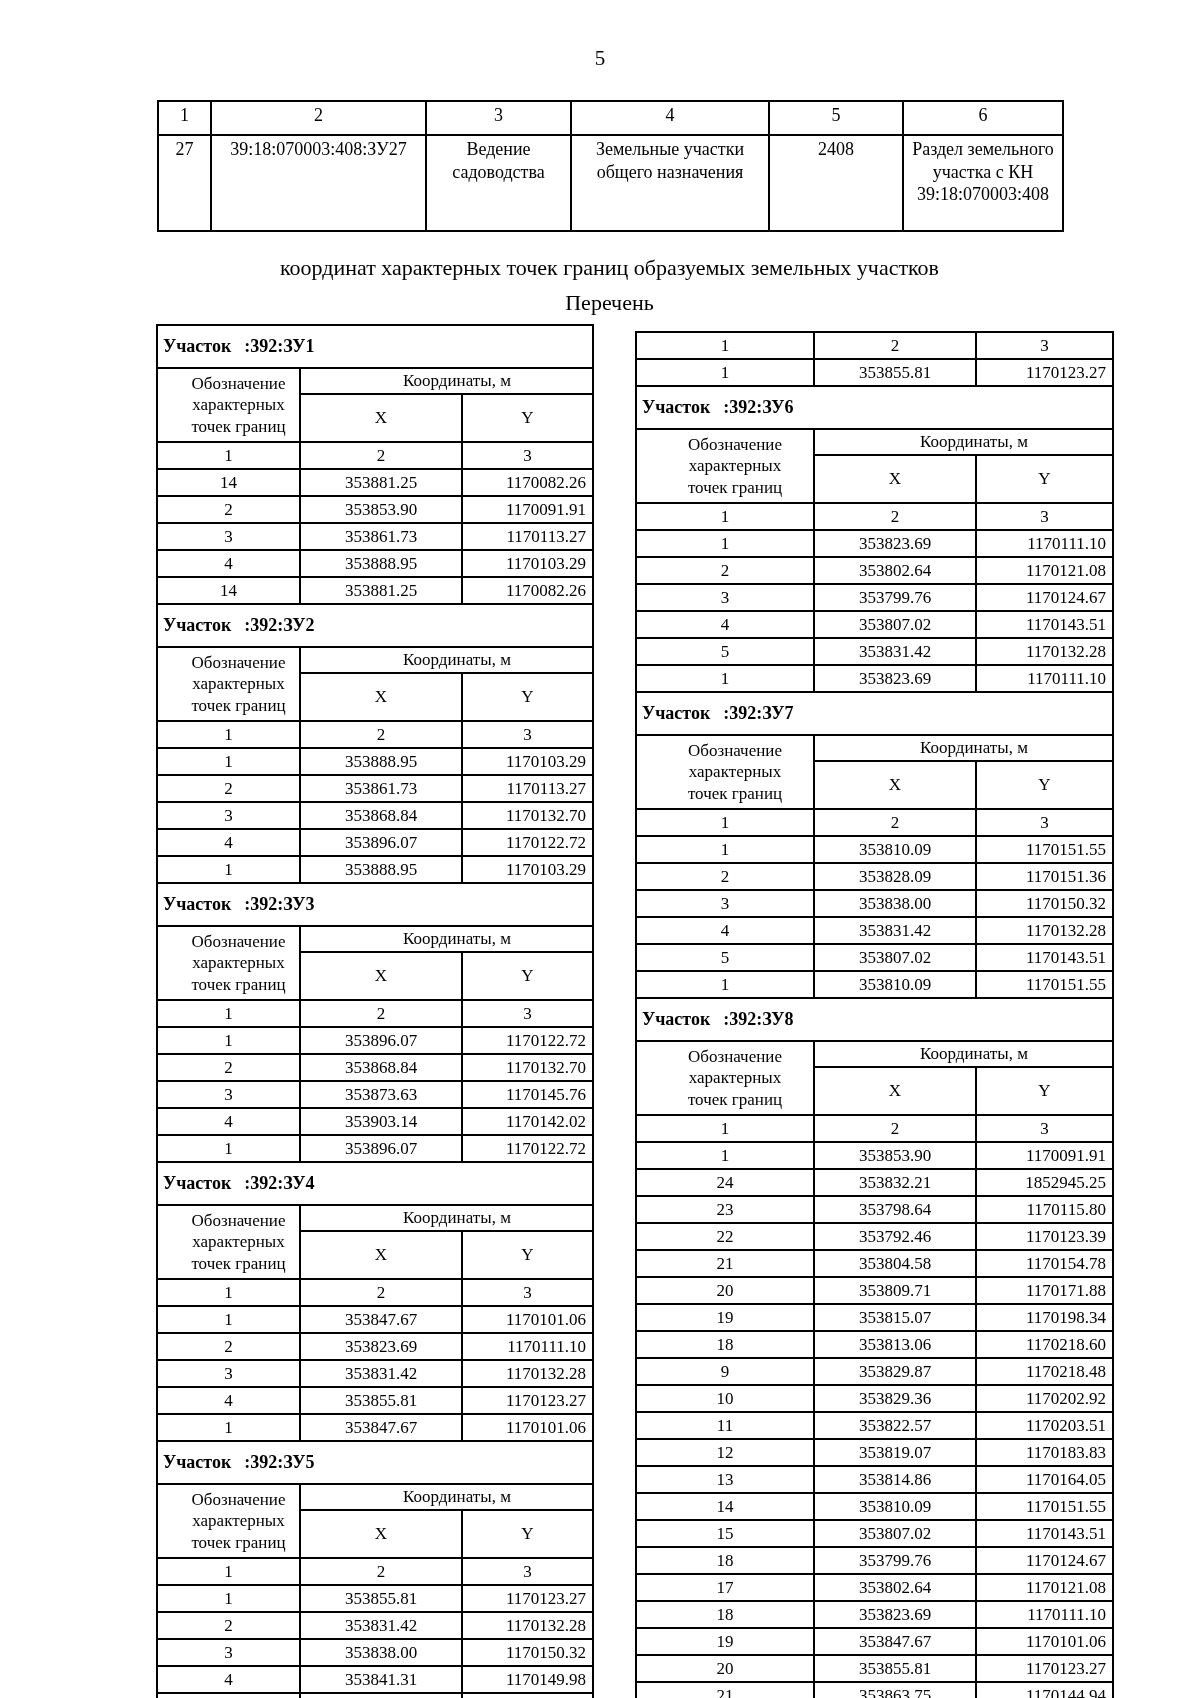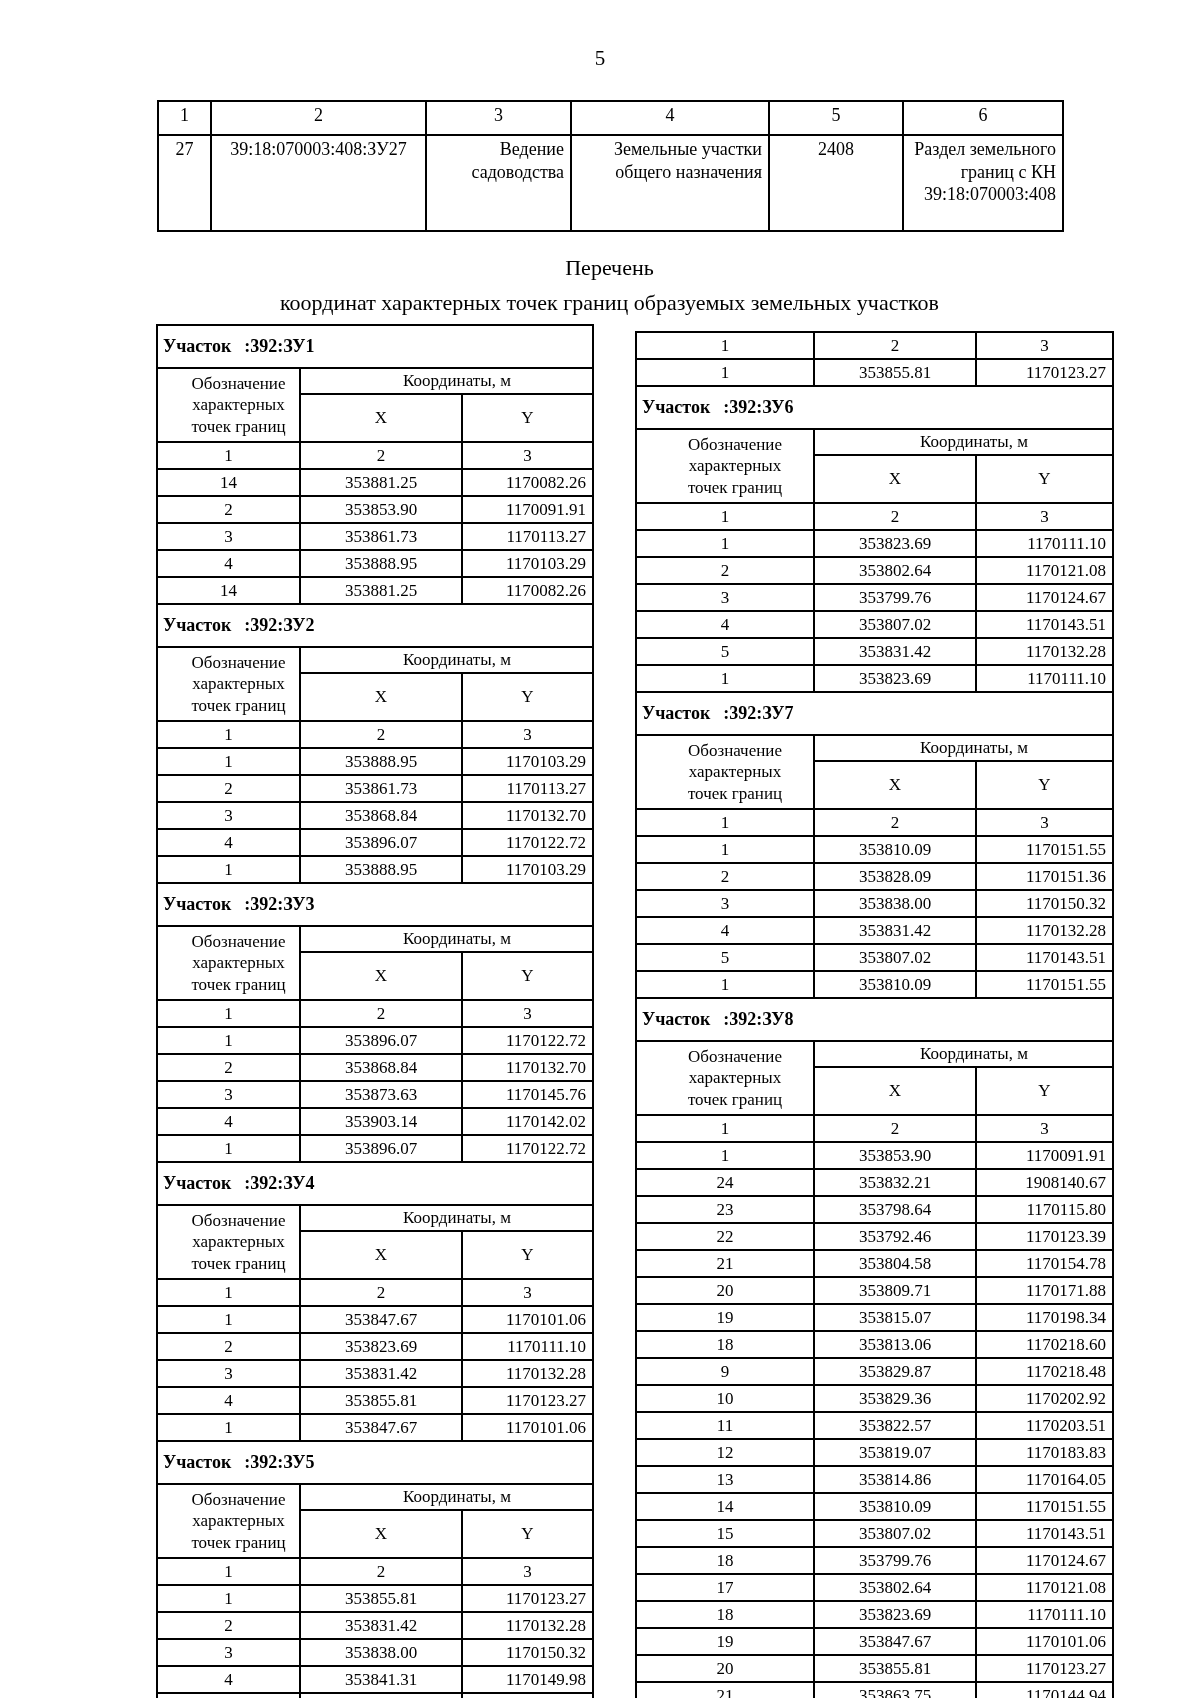--- a/index.html
+++ b/index.html
@@ -15,21 +15,21 @@
   .top-table{
     position:absolute;left:157px;top:100px;border-collapse:collapse;table-layout:fixed;
   }
   .top-table td{
     border:2px solid #000;font-size:18px;line-height:1.25;
     vertical-align:top;padding:2px 6px;overflow:hidden;
   }
   .top-table tr.tt-head td{text-align:center;height:28px;padding:2px;}
   .top-table tr.tt-data td{height:90px;margin-top:48px;}
   .top-table td.c{text-align:center;}
-  .top-table td.l{text-align:right;}
+  .top-table td.l{text-align:center;}
   
   .doc-title{
     position:absolute;left:157px;top:250px;width:905px;text-align:center;
     font-size:22px;line-height:1.6;
   }
   
   .col{position:absolute;}
   .col-left{left:156px;top:324px;}
   .col-right{left:635px;top:331px;}
   .ptable{border-collapse:collapse;table-layout:fixed;}
@@ -72,28 +72,28 @@
         <td>4</td>
         <td>5</td>
         <td>6</td>
       </tr>
       <tr class="tt-data">
         <td class="c">27</td>
         <td class="c">39:18:070003:408:ЗУ27</td>
         <td class="l">Ведение садоводства</td>
         <td class="l">Земельные участки общего назначения</td>
         <td class="c">2408</td>
-        <td class="l">Раздел земельного границ с КН 39:18:070003:408</td>
+        <td class="l">Раздел земельного участка с КН 39:18:070003:408</td>
       </tr>
     </tbody>
   </table>
 
   <div class="doc-title">
+    <div>координат характерных точек границ образуемых земельных участков</div>
     <div>Перечень</div>
-    <div>координат характерных точек границ образуемых земельных участков</div>
   </div>
 
   <div class="col col-left" id="col-left">
       <table class="ptable">
         <colgroup>
           <col style="width: 143px;">
           <col style="width: 162px;">
           <col style="width: 131px;">
         </colgroup>
         <tbody>
@@ -453,21 +453,21 @@
             <td class="num-cell">3</td>
           </tr>
           <tr class="data-row">
             <td class="pt-cell">1</td>
             <td class="x-cell">353853.90</td>
             <td class="y-cell">1170091.91</td>
           </tr>
           <tr class="data-row">
             <td class="pt-cell">24</td>
             <td class="x-cell">353832.21</td>
-            <td class="y-cell">1908140.67</td>
+            <td class="y-cell">1852945.25</td>
           </tr>
           <tr class="data-row">
             <td class="pt-cell">23</td>
             <td class="x-cell">353798.64</td>
             <td class="y-cell">1170115.80</td>
           </tr>
           <tr class="data-row">
             <td class="pt-cell">22</td>
             <td class="x-cell">353792.46</td>
             <td class="y-cell">1170123.39</td>

